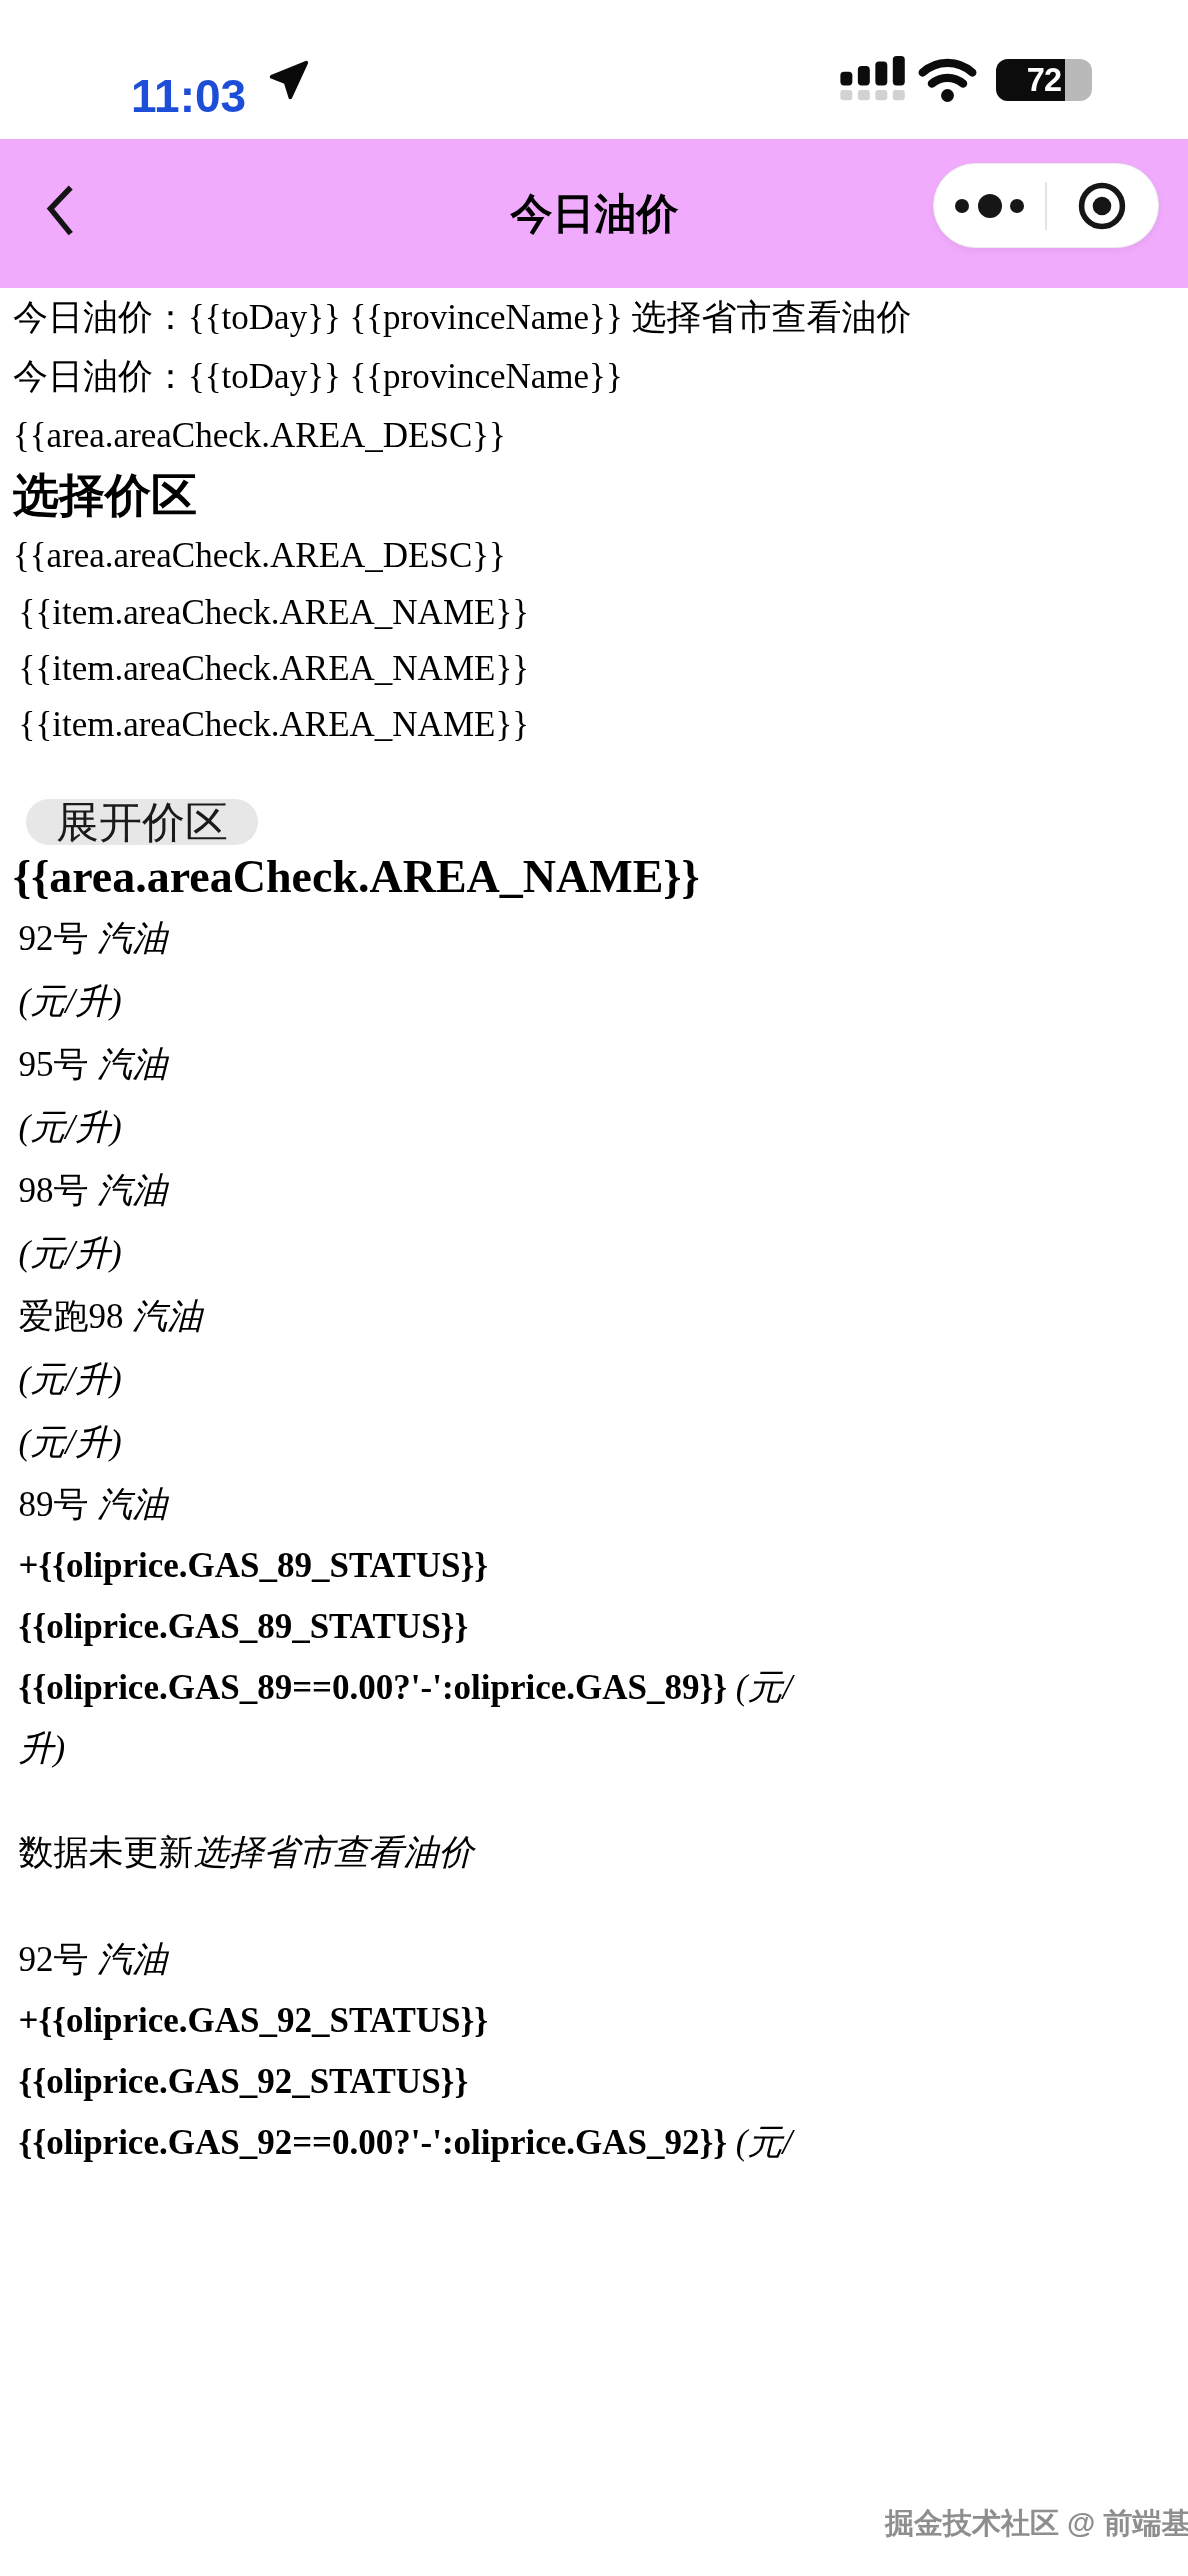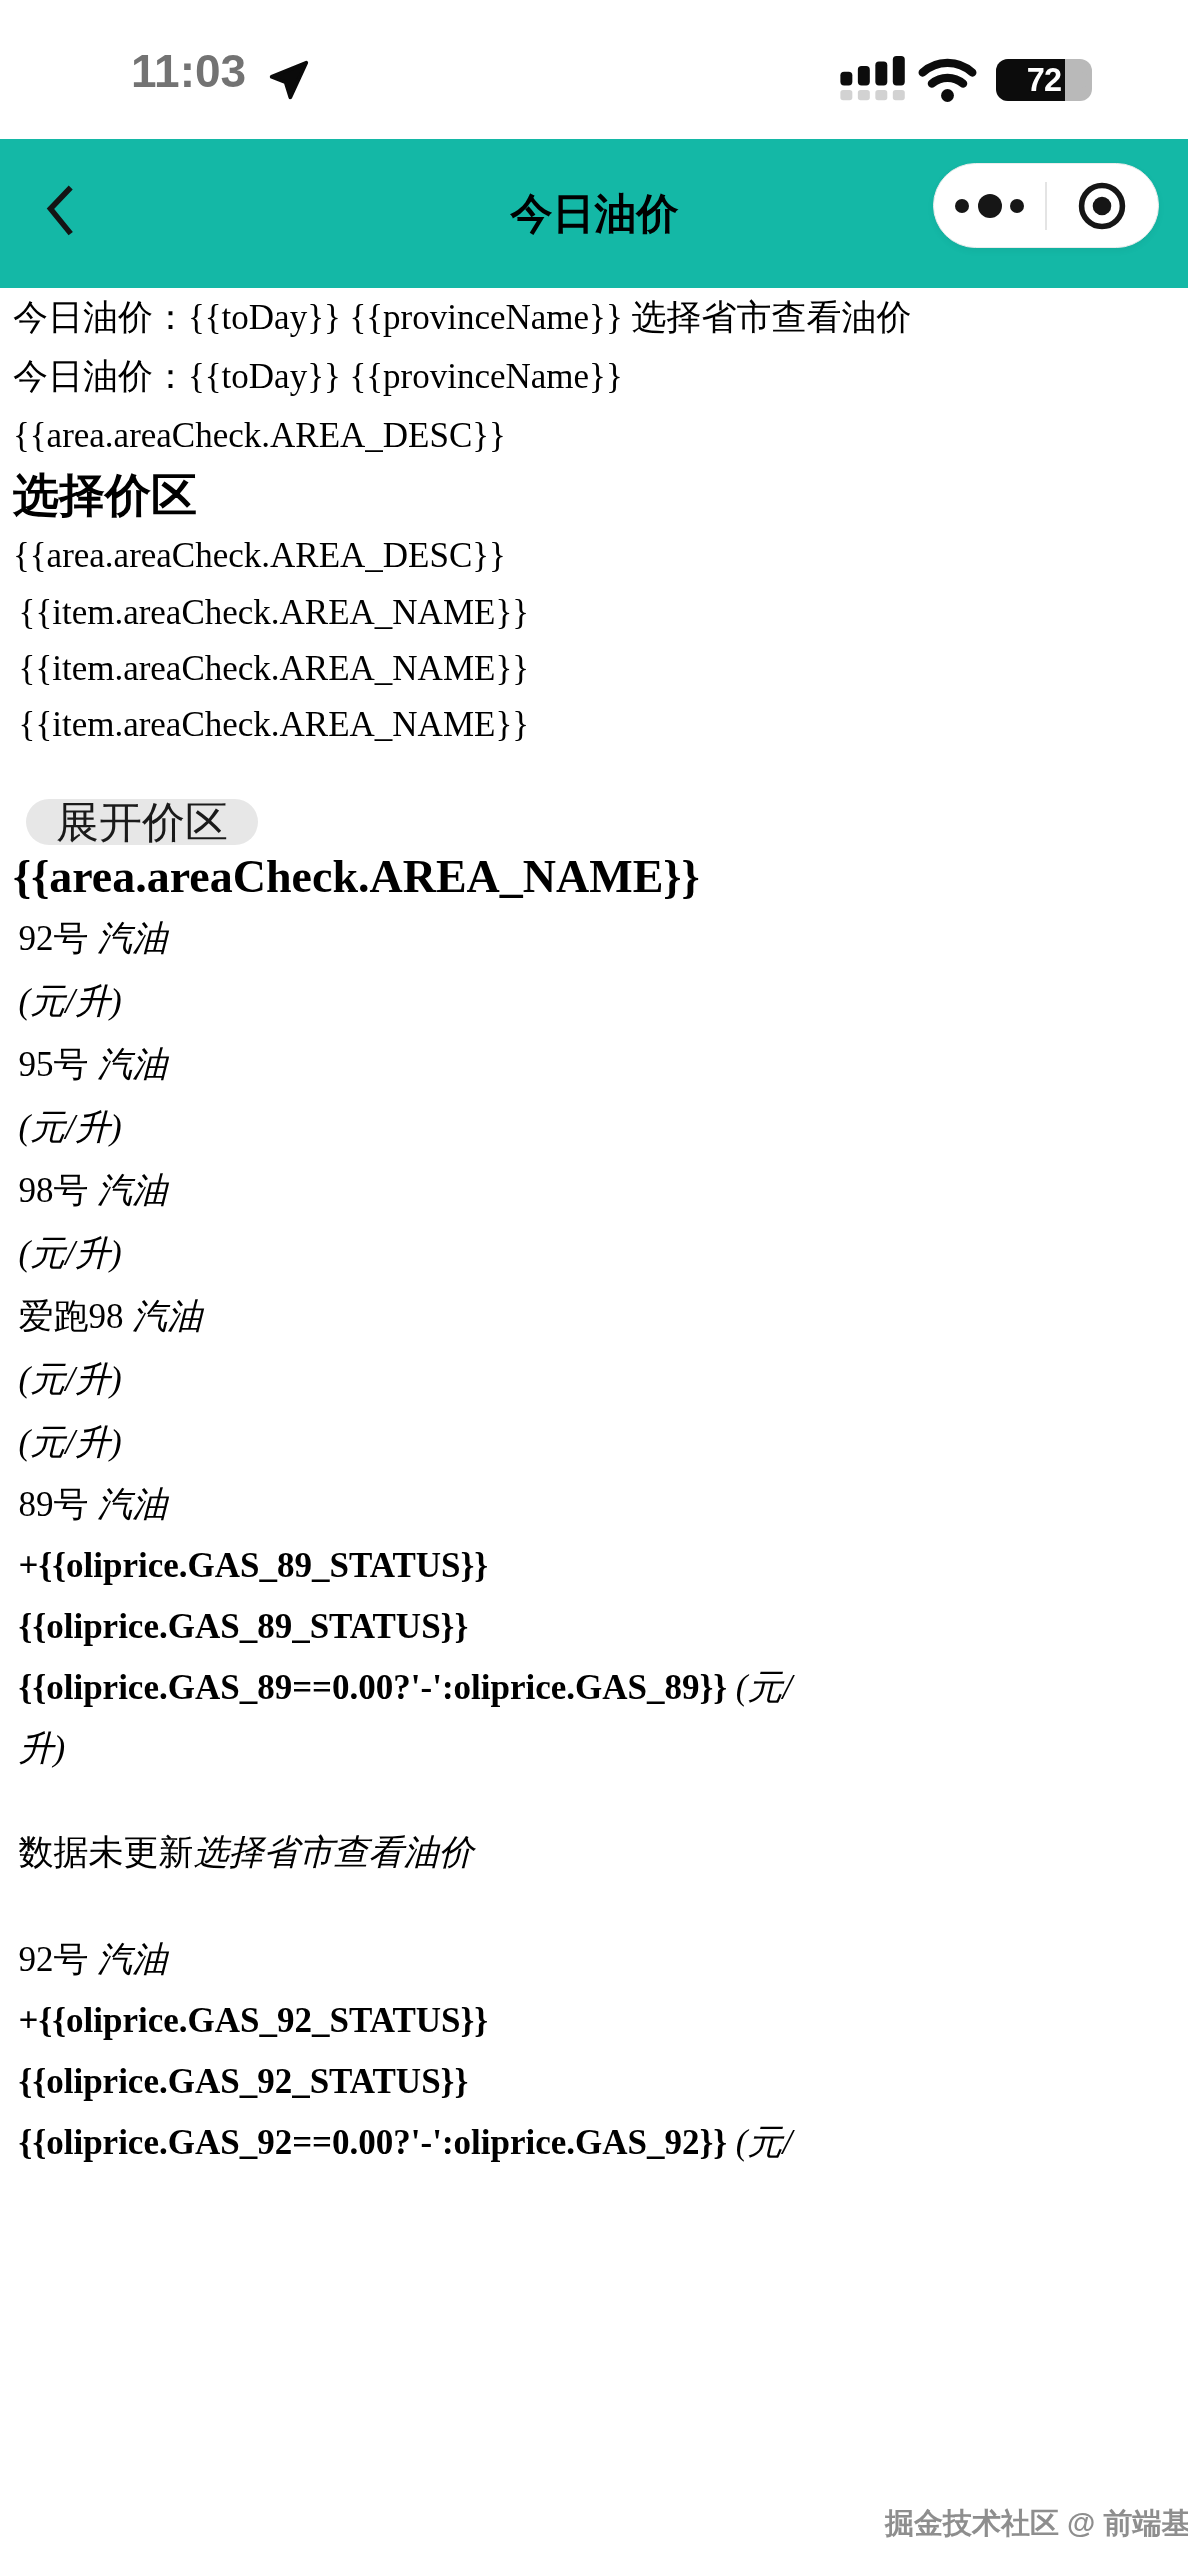--- a/index.html
+++ b/index.html
@@ -1,36 +1,36 @@
 <!DOCTYPE html>
 <html style="font-size:15px"><head>
 <meta charset="utf-8">
 <style>
   html,body{margin:0;padding:0;background:#fff;}
   body{width:1189px;height:2576px;overflow:hidden;position:relative;
        font-family:"Liberation Serif","DejaVu Serif",serif;color:#000;}
 
   
   .status-bar{position:relative;height:139px;background:#fff;}
-  .sb-time{position:absolute;left:131px;top:44px;font-family:"Liberation Sans",sans-serif;
-           font-weight:700;font-size:46px;letter-spacing:0px;color:#737373;}
+  .sb-time{position:absolute;left:131px;top:69px;font-family:"Liberation Sans",sans-serif;
+           font-weight:700;font-size:46px;letter-spacing:0px;color:#1d4ed8;}
   .sb-loc{position:absolute;left:267px;top:59px;}
   .sb-signal{position:absolute;left:840px;top:56px;}
   .sb-wifi{position:absolute;left:917px;top:56px;}
   .sb-batt{position:absolute;left:996px;top:59px;width:96px;height:42px;border-radius:12px;
            background:#b9b9b9;overflow:hidden;}
   .sb-batt-fill{position:absolute;left:0;top:0;width:72%;height:100%;background:#0c0c0c;}
   .sb-batt-txt{position:absolute;left:0;top:0;width:100%;height:100%;display:flex;align-items:center;
            justify-content:center;font-family:"Liberation Sans",sans-serif;font-weight:700;
            font-size:32.5px;color:#fff;letter-spacing:-0.9px;text-shadow:0 0 1.9px rgba(0,0,0,.35);}
   .sb-nub{position:absolute;left:1080px;top:72px;width:7.4px;height:16px;background:#b9b9b9;
            border-radius:0 4.6px 4.6px 0;}
 
   
-  .nav-bar{position:relative;height:149px;background:#14b8a6;}
+  .nav-bar{position:relative;height:149px;background:#f0abfc;}
   .nav-back{position:absolute;left:43px;top:43px;width:37px;height:59px;cursor:pointer;}
   .nav-title{position:absolute;left:50%;top:50%;transform:translate(-50%,-50%);
            font-family:"Liberation Sans",sans-serif;font-size:42px;font-weight:600;color:#000;}
   .capsule{position:absolute;left:933px;top:24px;width:226px;height:85px;background:#fff;
            border:1.9px solid #ececec;border-radius:45px;box-sizing:border-box;display:flex;
            align-items:center;box-shadow:0 2.8px 7.4px rgba(0,0,0,.05);}
   .cap-half{flex:1;display:flex;align-items:center;justify-content:center;height:100%;cursor:pointer;}
   .cap-div{width:1.9px;height:48px;background:#e4e4e4;}
   .dot{background:#161616;border-radius:50%;display:inline-block;}
   .dot-s{width:14px;height:14px;}

